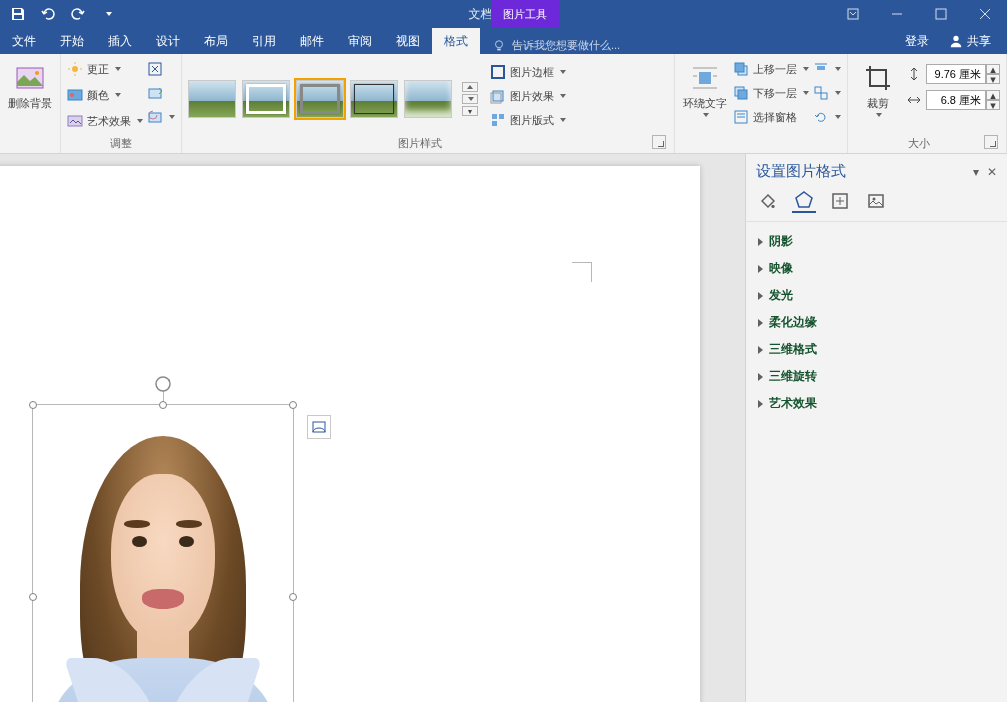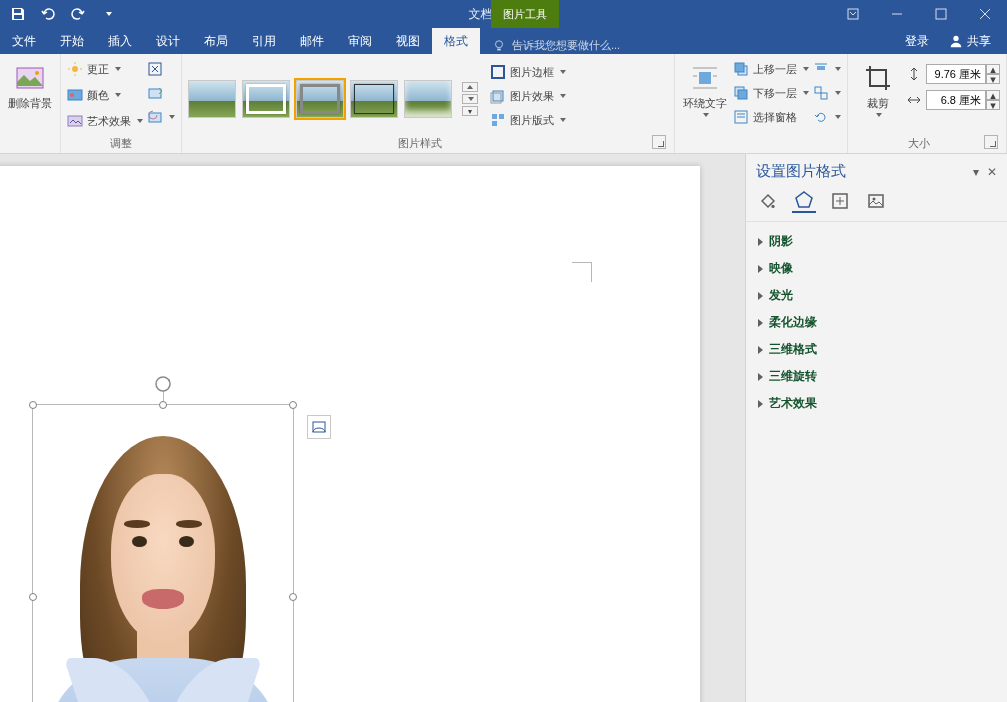--- a/index.html
+++ b/index.html
@@ -4,21 +4,21 @@
 <style>
 * { margin: 0; padding: 0; box-sizing: border-box; font-family: "Microsoft YaHei", "Segoe UI", sans-serif; }
 body { width: 1007px; height: 702px; overflow: hidden; background: #e6e6e6; }
 .titlebar { height: 28px; background: #2b579a; display: flex; align-items: center; color: #fff; font-size: 12px; position: relative; }
 .qat { display: flex; align-items: center; gap: 2px; padding-left: 4px; }
 .qat-btn { width: 28px; height: 26px; display: flex; align-items: center; justify-content: center; cursor: pointer; }
 .qat-btn svg { width: 16px; height: 16px; }
 .doc-title { position: absolute; left: 50%; transform: translateX(-50%); opacity: .9; }
 .win-controls { position: absolute; right: 0; top: 0; display: flex; }
 .win-btn { width: 44px; height: 28px; display: flex; align-items: center; justify-content: center; opacity: .8; cursor: pointer; }
-.contextual { position: absolute; left: 491px; top: 0; height: 28px; background: #4d7c0f; padding: 0 12px; display: flex; align-items: center; font-size: 11px; }
+.contextual { position: absolute; left: 491px; top: 0; height: 28px; background: #6d28d9; padding: 0 12px; display: flex; align-items: center; font-size: 11px; }
 .tabbar { height: 26px; background: #2b579a; display: flex; align-items: stretch; color: #fff; font-size: 12px; }
 .tab { padding: 0 12px; display: flex; align-items: center; cursor: pointer; }
 .tab.active { background: #f3f3f3; color: #2b579a; }
 .tab-format { background: #3e6db5; }
 .tell-me { flex: 1; display: flex; align-items: center; gap: 6px; padding-left: 12px; opacity: .75; font-size: 11px; margin-top: 9px; }
 .account { display: flex; align-items: center; gap: 20px; padding-right: 16px; }
 .ribbon { height: 100px; background: #f3f3f3; border-bottom: 1px solid #d4d4d4; display: flex; font-size: 11px; color: #444; }
 .group { border-right: 1px solid #e1e1e1; padding: 4px 6px 2px; display: flex; flex-direction: column; }
 .group-body { flex: 1; display: flex; align-items: flex-start; gap: 4px; }
 .group-label { text-align: center; font-size: 11px; color: #666; padding-top: 2px; }

